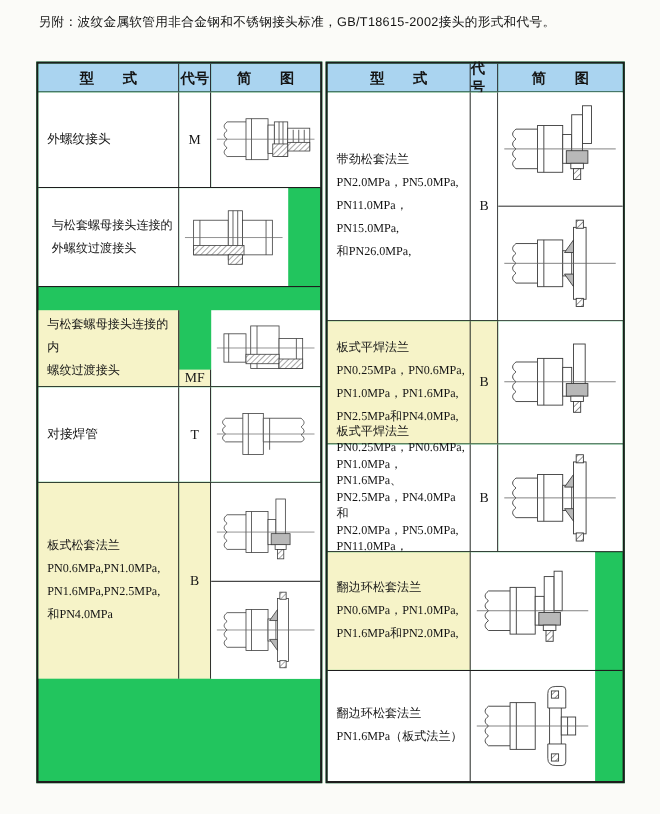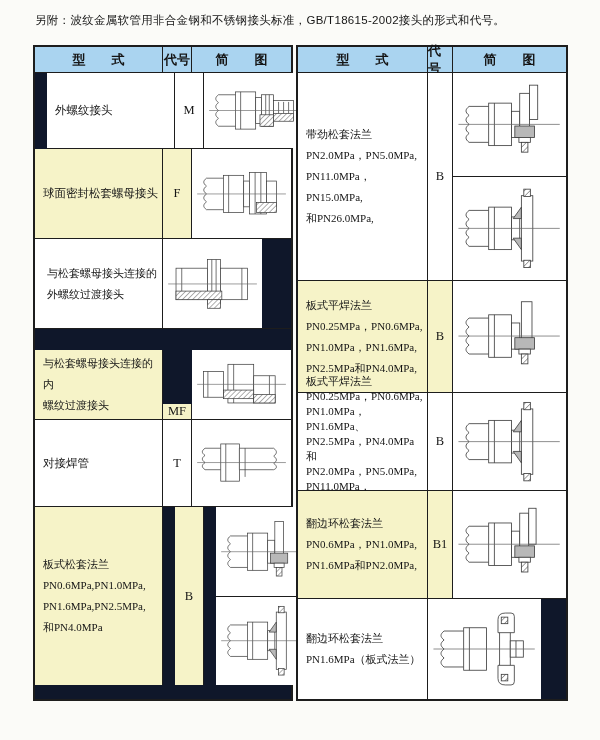--- a/index.html
+++ b/index.html
@@ -7,21 +7,21 @@
     width:600px;height:740px;position:relative;overflow:hidden;
     background:#fbfbf8;color:#151515;
     font-family:"Liberation Sans",sans-serif;
   }
   .page-title{
     position:absolute;left:35px;top:13px;
     font-size:11.5px;font-weight:normal;white-space:nowrap;letter-spacing:0.3px;
     font-family:"Liberation Sans",sans-serif;
   }
   .half{
-    position:absolute;top:45px;height:652px;background:#0f172a;
+    position:absolute;top:56px;height:652px;background:#22c55e;
     border:2px solid var(--border);
   }
   #left-half{left:33px;width:256px;}
   #right-half{left:296px;width:268px;}
   .hrow{display:flex;box-sizing:border-box;border-bottom:1px solid var(--border);}
   .hrow:last-child{border-bottom:none;}
   .cell{box-sizing:border-box;border-right:1px solid var(--border);flex:none;background:#fff;}
   .cell:last-child{border-right:none;}
   .hl{background:var(--hl-bg);}
   .header-row{height:26px;}
@@ -59,21 +59,21 @@
 </svg>
 
 <div class="page-title">另附：波纹金属软管用非合金钢和不锈钢接头标准，GB/T18615-2002接头的形式和代号。</div>
 
 <div class="half" id="left-half">
     <div class="hrow header-row">
       <div class="cell header-cell" style="width: 128px;">型　　式</div>
       <div class="cell header-cell" style="width: 29px;">代号</div>
       <div class="cell header-cell" style="width: 99px;">简　　图</div>
     </div>
-    <div class="hrow" style="height: 76px; margin-left: 12px;">
+    <div class="hrow" style="height: 87px;">
       <div class="cell type-cell" style="width: 128px;">
         <div class="type-text" style="line-height: 21px;">外螺纹接头</div>
       </div>
       <div class="cell code-cell" style="width: 29px;">M</div>
       <div class="cell diagram-cell" style="width: 99px;">
         <div class="diagram-sub">
           <svg viewBox="0 0 130 96" preserveAspectRatio="xMidYMid meet">
             <path d="M40,26 H16 c-5,4 -5,7 0,11 c-5,4 -5,7 0,11 c-5,4 -5,7 0,11 c-5,4 -5,7 0,11 H40" stroke="#3b3b3b" stroke-width="1" fill="#ffffff"></path>
             <rect x="40" y="22" width="28" height="52" stroke="#3b3b3b" stroke-width="1" fill="#ffffff"></rect>
             <line x1="47" y1="22" x2="47" y2="74" stroke="#3b3b3b" stroke-width="1"></line>
@@ -86,42 +86,20 @@
             <line x1="107" y1="36" x2="107" y2="60" stroke="#3b3b3b" stroke-width="1"></line>
             <line x1="114" y1="36" x2="114" y2="60" stroke="#3b3b3b" stroke-width="1"></line>
             <rect x="93" y="52" width="28" height="11" stroke="#3b3b3b" stroke-width="1" fill="url(#hatch)"></rect>
             <rect x="74" y="54" width="19" height="16" stroke="#3b3b3b" stroke-width="1" fill="url(#hatch)"></rect>
             <line x1="3" y1="48" x2="127" y2="48" stroke="#666" stroke-width="0.9"></line>
           </svg>
         </div>
       </div>
     </div>
     <div class="hrow" style="height: 90px;">
-      <div class="cell type-cell hl" style="width: 128px;">
-        <div class="type-text" style="line-height: 21px;">球面密封松套螺母接头</div>
-      </div>
-      <div class="cell code-cell hl" style="width: 29px;">F</div>
-      <div class="cell diagram-cell" style="width: 99px;">
-        <div class="diagram-sub">
-          <svg viewBox="0 0 130 96" preserveAspectRatio="xMidYMid meet">
-            <path d="M40,26 H16 c-5,4 -5,7 0,11 c-5,4 -5,7 0,11 c-5,4 -5,7 0,11 c-5,4 -5,7 0,11 H40" stroke="#3b3b3b" stroke-width="1" fill="#ffffff"></path>
-            <rect x="40" y="22" width="28" height="52" stroke="#3b3b3b" stroke-width="1" fill="#ffffff"></rect>
-            <line x1="47" y1="22" x2="47" y2="74" stroke="#3b3b3b" stroke-width="1"></line>
-            <rect x="68" y="30" width="8" height="36" stroke="#3b3b3b" stroke-width="1" fill="#ffffff"></rect>
-            <rect x="76" y="18" width="24" height="58" stroke="#3b3b3b" stroke-width="1" fill="#ffffff"></rect>
-            <line x1="84" y1="18" x2="84" y2="76" stroke="#3b3b3b" stroke-width="1"></line>
-            <line x1="92" y1="18" x2="92" y2="76" stroke="#3b3b3b" stroke-width="1"></line>
-            <rect x="100" y="30" width="14" height="36" stroke="#3b3b3b" stroke-width="1" fill="#ffffff"></rect>
-            <rect x="86" y="60" width="28" height="14" stroke="#3b3b3b" stroke-width="1" fill="url(#hatch)"></rect>
-            <line x1="3" y1="48" x2="127" y2="48" stroke="#666" stroke-width="0.9"></line>
-          </svg>
-        </div>
-      </div>
-    </div>
-    <div class="hrow" style="height: 90px;">
       <div class="cell type-cell" style="width: 128px; padding-left: 12px;">
         <div class="type-text" style="line-height: 21px; font-size: 11px;">与松套螺母接头连接的
 外螺纹过渡接头</div>
       </div>
       <div class="cell diagram-cell" style="width: 99px;">
         <div class="diagram-sub">
           <svg viewBox="0 0 130 96" preserveAspectRatio="xMidYMid meet">
             <rect x="14" y="26" width="44" height="44" stroke="#3b3b3b" stroke-width="1" fill="#ffffff"></rect>
             <line x1="22" y1="26" x2="22" y2="70" stroke="#3b3b3b" stroke-width="1"></line>
             <rect x="58" y="14" width="18" height="62" stroke="#3b3b3b" stroke-width="1" fill="#ffffff"></rect>
@@ -169,21 +147,21 @@
             <path d="M36,28 H14 c-5,3.5 -5,6.5 0,10 c-5,3.5 -5,6.5 0,10 c-5,3.5 -5,6.5 0,10 H36" stroke="#3b3b3b" stroke-width="1" fill="#ffffff"></path>
             <rect x="36" y="22" width="26" height="52" stroke="#3b3b3b" stroke-width="1" fill="#ffffff"></rect>
             <line x1="43" y1="22" x2="43" y2="74" stroke="#3b3b3b" stroke-width="1"></line>
             <path d="M62,28 H110 c5,4 5,7 0,11 c5,4 5,7 0,10 c5,4 5,7 0,9 H62 Z" stroke="#3b3b3b" stroke-width="1" fill="#ffffff"></path>
             <line x1="70" y1="28" x2="70" y2="68" stroke="#3b3b3b" stroke-width="1"></line>
             <line x1="3" y1="48" x2="127" y2="48" stroke="#666" stroke-width="0.9"></line>
           </svg>
         </div>
       </div>
     </div>
-    <div class="hrow" style="height: 178px; gap: 12px;">
+    <div class="hrow" style="height: 178px;">
       <div class="cell type-cell hl" style="width: 128px;">
         <div class="type-text" style="line-height: 21px; font-size: 11px;">板式松套法兰
 PN0.6MPa,PN1.0MPa,
 PN1.6MPa,PN2.5MPa,
 和PN4.0MPa</div>
       </div>
       <div class="cell code-cell hl" style="width: 29px;">B</div>
       <div class="cell diagram-cell" style="width: 99px;">
         <div class="diagram-sub">
           <svg viewBox="0 0 130 96" preserveAspectRatio="xMidYMid meet">
@@ -310,21 +288,20 @@
           </svg>
         </div>
       </div>
     </div>
     <div class="hrow" style="height: 108px;">
       <div class="cell type-cell hl" style="width: 130px;">
         <div class="type-text" style="line-height: 21px; font-size: 11px;">翻边环松套法兰
 PN0.6MPa，PN1.0MPa,
 PN1.6MPa和PN2.0MPa,</div>
       </div>
-      <div class="cell code-cell hl" style="width: 25px;">B1</div>
       <div class="cell diagram-cell" style="width: 113px;">
         <div class="diagram-sub">
           <svg viewBox="0 0 130 96" preserveAspectRatio="xMidYMid meet">
             <path d="M40,26 H16 c-5,4 -5,7 0,11 c-5,4 -5,7 0,11 c-5,4 -5,7 0,11 c-5,4 -5,7 0,11 H40" stroke="#3b3b3b" stroke-width="1" fill="#ffffff"></path>
             <rect x="40" y="22" width="28" height="52" stroke="#3b3b3b" stroke-width="1" fill="#ffffff"></rect>
             <line x1="47" y1="22" x2="47" y2="74" stroke="#3b3b3b" stroke-width="1"></line>
             <rect x="68" y="32" width="10" height="32" stroke="#3b3b3b" stroke-width="1" fill="#ffffff"></rect>
             <rect x="78" y="10" width="11" height="46" stroke="#3b3b3b" stroke-width="1" fill="#ffffff"></rect>
             <rect x="89" y="4" width="9" height="44" stroke="#3b3b3b" stroke-width="1" fill="#ffffff"></rect>
             <rect x="72" y="50" width="24" height="14" stroke="#3b3b3b" stroke-width="1" fill="#b8b8b8"></rect>

